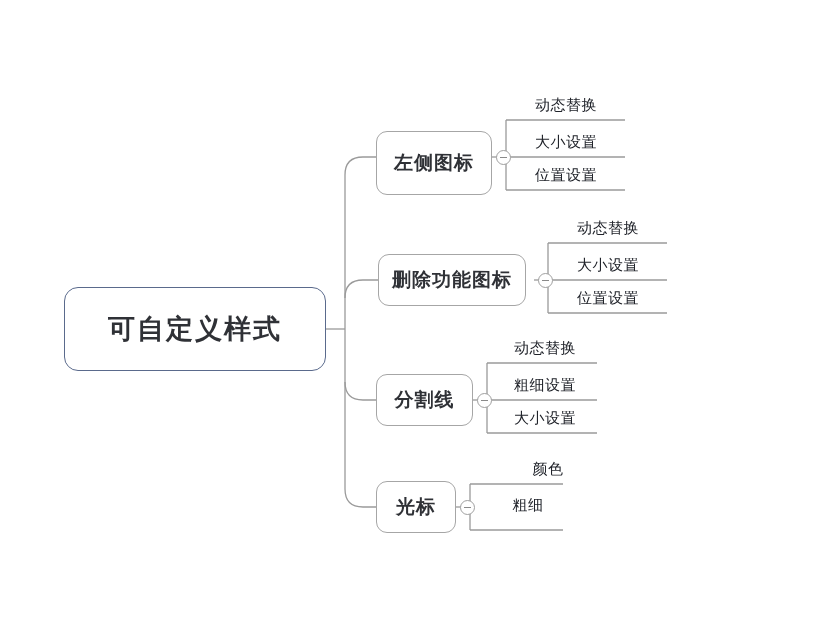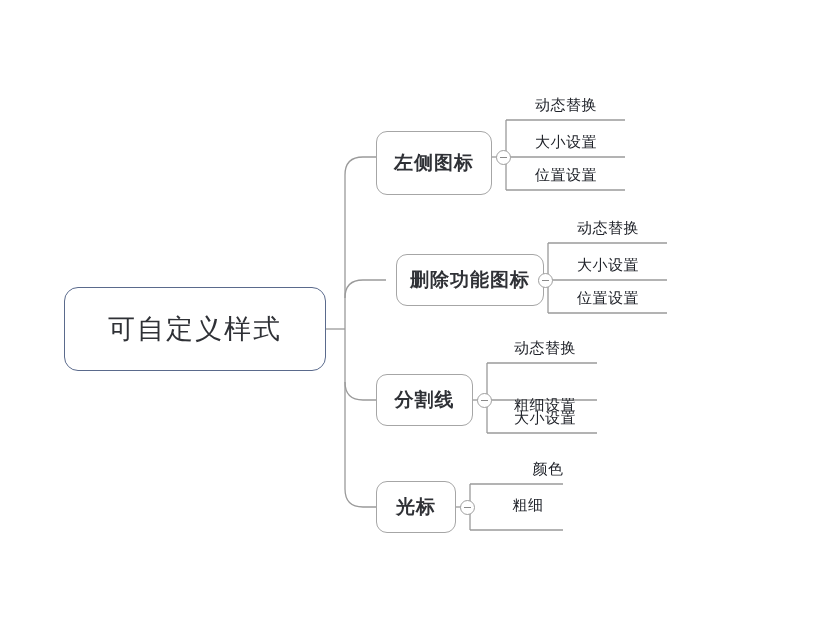--- a/index.html
+++ b/index.html
@@ -38,21 +38,21 @@
     box-sizing: border-box;
     border: 1.6px solid #5a6a8c;
     border-radius: 14px;
     background: #ffffff;
     display: flex;
     align-items: center;
     justify-content: center;
   }
   .root-label {
     font-size: 27px;
-    font-weight: 400;
+    font-weight: 700;
     color: #2f3136;
     letter-spacing: 2px;
     white-space: nowrap;
   }
   
   .branch-node {
     position: absolute;
     box-sizing: border-box;
     border: 1.3px solid #a6a6a6;
     border-radius: 11px;
@@ -155,38 +155,38 @@
   <div class="branch-node" style="left:376px; top:131px; width:116px; height:64px;">
     <span class="branch-label">左侧图标</span>
   </div>
   <div class="toggle" style="left:496px; top:150px;">
     <span class="minus"></span>
   </div>
   <div class="leaf-label" style="left:566px; top:96px;">动态替换</div>
   <div class="leaf-label" style="left:566px; top:133px;">大小设置</div>
   <div class="leaf-label" style="left:566px; top:166px;">位置设置</div>
 
-  <div class="branch-node" style="left:396px; top:254px; width:148px; height:52px;">
+  <div class="branch-node" style="left:378px; top:254px; width:148px; height:52px;">
     <span class="branch-label">删除功能图标</span>
   </div>
   <div class="toggle" style="left:538px; top:273px;">
     <span class="minus"></span>
   </div>
   <div class="leaf-label" style="left:608px; top:219px;">动态替换</div>
   <div class="leaf-label" style="left:608px; top:256px;">大小设置</div>
   <div class="leaf-label" style="left:608px; top:289px;">位置设置</div>
 
   <div class="branch-node" style="left:376px; top:374px; width:97px; height:52px;font-family:Liberation Mono, monospace;">
     <span class="branch-label">分割线</span>
   </div>
   <div class="toggle" style="left:477px; top:393px;">
     <span class="minus"></span>
   </div>
   <div class="leaf-label" style="left:545px; top:339px;">动态替换</div>
-  <div class="leaf-label" style="left:545px; top:396px;">粗细设置</div>
+  <div class="leaf-label" style="left:545px; top:376px;">粗细设置</div>
   <div class="leaf-label" style="left:545px; top:409px;">大小设置</div>
 
   <div class="branch-node" style="left:376px; top:481px; width:80px; height:52px;">
     <span class="branch-label">光标</span>
   </div>
   <div class="toggle" style="left:460px; top:500px;">
     <span class="minus"></span>
   </div>
   <div class="leaf-label" style="left:548px; top:460px;">颜色</div>
   <div class="leaf-label" style="left:516px; top:496px;margin-left:12px;">粗细</div>

